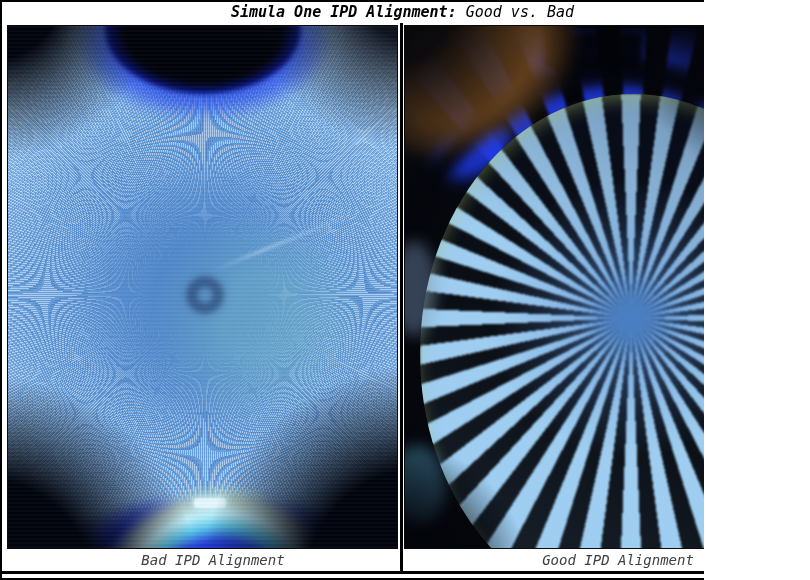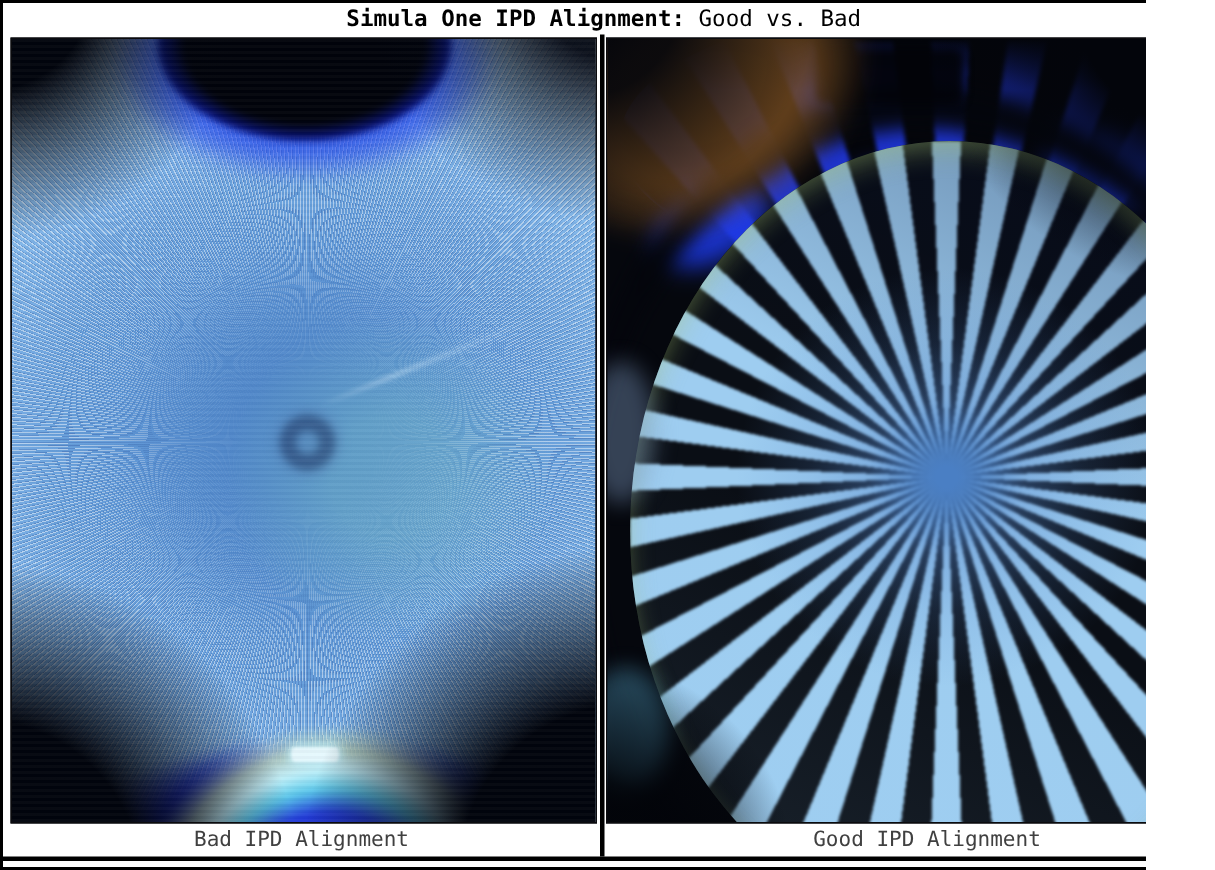--- a/index.html
+++ b/index.html
@@ -1,26 +1,26 @@
 <!DOCTYPE html>
 <html style="--border: #000000; --caption-text: #404040; --star-light-blue: #9ecdf0; --star-dark: #0a0e15; --dim-spoke-blue: #1e33cc; --bad-field-blue: #5b93d4; --notch-glow-blue: #1b2fe8; --cyan-arc: #c6f3fb; --deep-blue-band: #2138d6;"><head>
 <meta charset="utf-8">
 <style>
   html,body{margin:0;padding:0;background:#ffffff;}
-  .canvas{position:relative;width:764px;height:580px;background:#fff;overflow:hidden;
-          font-family:"DejaVu Sans Mono","Liberation Mono",monospace;}
+  .canvas{position:relative;width:704px;height:580px;background:#fff;overflow:hidden;
+          font-family:"DejaVu Sans Mono","Liberation Mono",monospace;font-style:italic;}
   .frame{position:absolute;left:0;top:0;width:805px;height:580px;border:2px solid var(--border,#000);box-sizing:border-box;}
   .title-bar{position:absolute;left:0;top:1px;width:805px;height:23px;line-height:23px;text-align:center;
              font-size:15px;color:#000;white-space:pre;}
   .title-em{font-weight:bold;}
   .vdivider{position:absolute;left:400px;top:23px;width:3px;height:548px;background:#000;}
   .caption-underline{position:absolute;left:2px;top:571px;width:801px;height:3px;background:#000;}
   .caption{position:absolute;top:549px;height:22px;line-height:22px;text-align:center;
            font-size:14px;color:var(--caption-text,#404040);}
-  .caption.left{left:2px;width:398px;}
+  .caption.left{left:14px;width:398px;}
   .caption.right{left:418px;width:400px;}
 
   .photo{position:absolute;top:25px;height:524px;border:1px solid #0b0b0e;box-sizing:border-box;overflow:hidden;background:#05070d;}
   .photo.bad{left:7px;width:391px;}
   .photo.good{left:404px;width:396px;}
   .layer{position:absolute;left:0;top:0;right:0;bottom:0;}
 
   
   .lp-field{background:
     radial-gradient(circle at 50.6% 51.5%,

